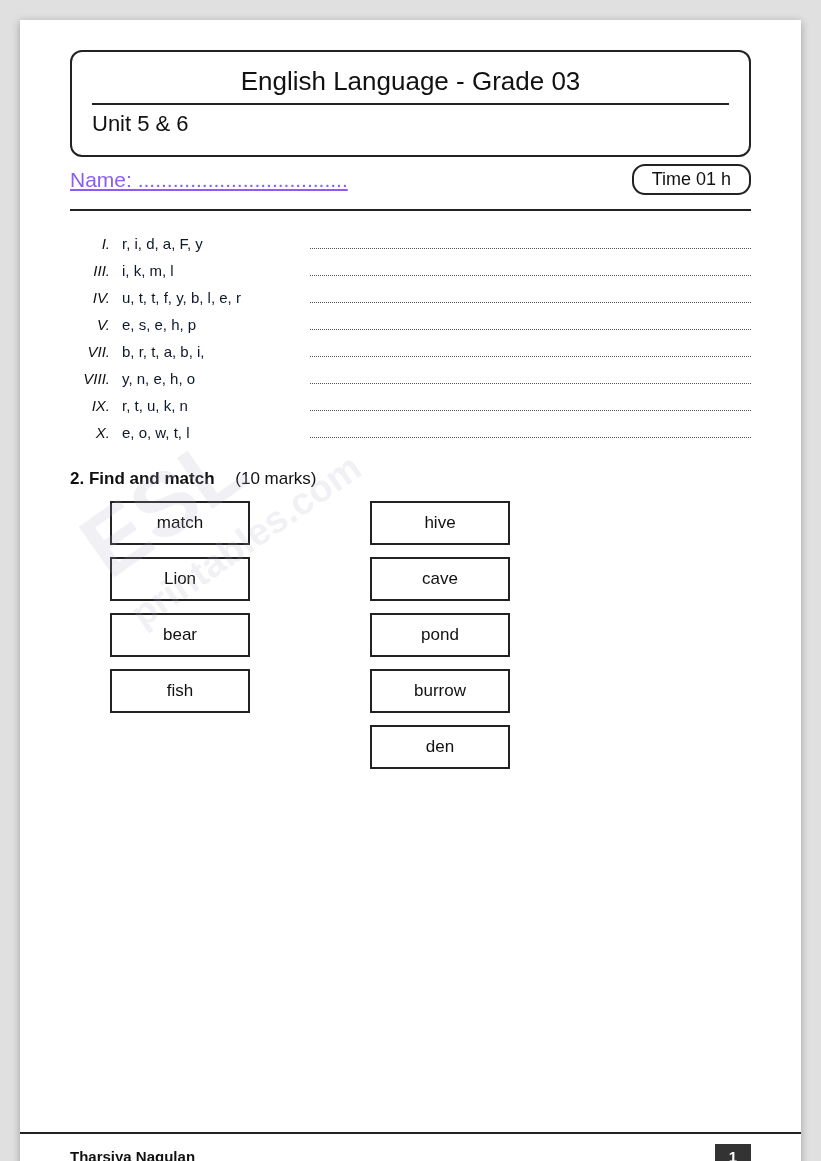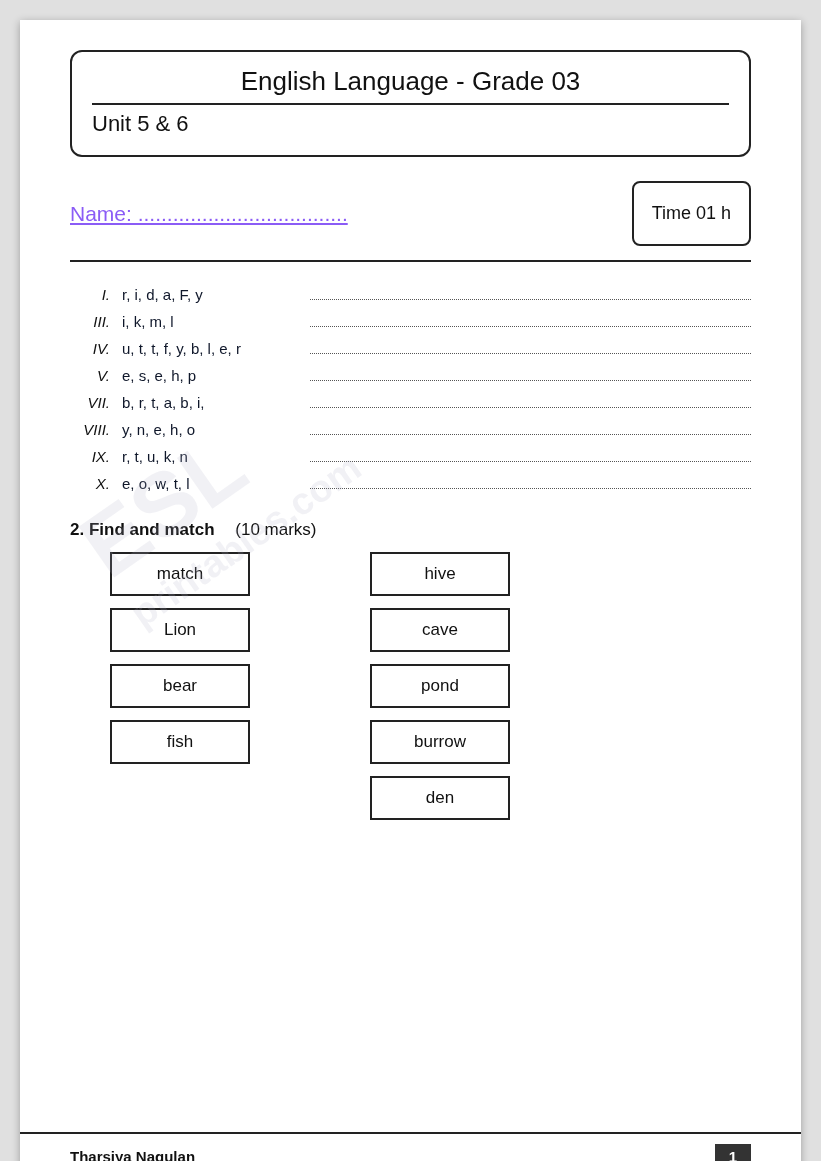--- a/index.html
+++ b/index.html
@@ -25,21 +25,21 @@
       padding: 30px 50px 40px 50px;
       position: relative;
       box-shadow: 0 2px 8px rgba(0,0,0,0.3);
     }
 
     .title-box {
       border: 2px solid #222;
       border-radius: 12px;
       text-align: center;
       padding: 14px 20px 8px 20px;
-      margin-bottom: 20px;
+      margin-bottom: 3px;
     }
 
     .title-text {
       font-size: 26px;
       font-weight: normal;
       font-family: Arial, sans-serif;
       color: #111;
     }
 
     .divider-line {
@@ -64,22 +64,22 @@
     }
 
     .name-label {
       font-size: 21px;
       color: #8b5cf6;
       text-decoration: underline;
     }
 
     .time-box {
       border: 2px solid #222;
-      border-radius: 8px;
-      padding: 20px 18px;
+      border-radius: 13px;
+      padding: 3px 18px;
       font-size: 18px;
       color: #111;
       text-align: right;
     }
 
     .header-bottom-line {
       border: none;
       border-top: 2px solid #222;
       margin-bottom: 24px;
     }

